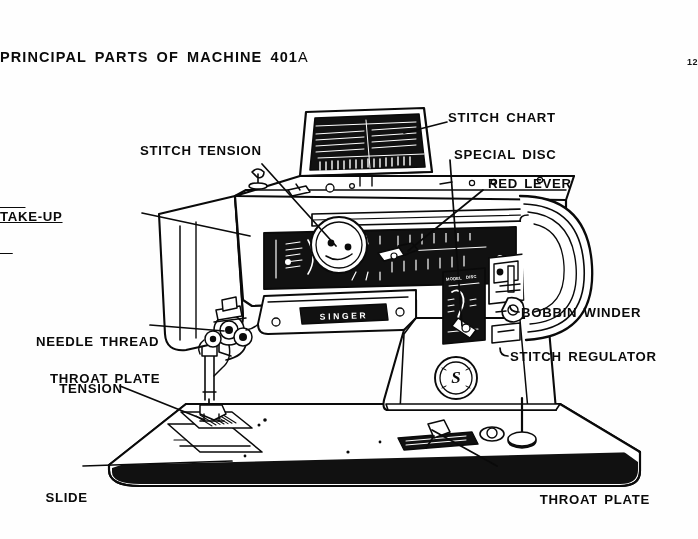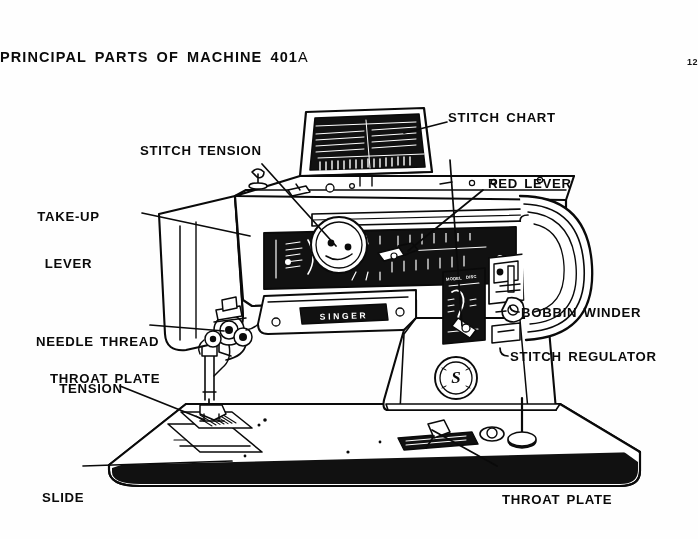--- a/index.html
+++ b/index.html
@@ -17,23 +17,23 @@
   .title{
     position:absolute;top:49px;left:0;width:698px;
     font-size:14.5px;font-weight:bold;letter-spacing:1.1px;color:#0a0a0a;
     word-spacing:3px;
   }
   .title .suffix{font-weight:normal;}
   .lbl{
     position:absolute;font-size:13.2px;font-weight:bold;letter-spacing:.7px;
     word-spacing:2px;line-height:1.18;color:#0a0a0a;white-space:pre;
   }
-  .lbl.r{text-align:center;}
+  .lbl.r{text-align:left;text-decoration:underline;}
   .lbl.c{text-align:center;}
-  .lbl.l{text-align:left;}
+  .lbl.l{text-align:right;}
   svg.art{position:absolute;top:0;left:0;width:698px;height:539px;}
 </style>
 </head>
 <body>
 
 <div id="page">
 
   <div class="pgnum">12</div>
 
   <div class="title">
@@ -282,29 +282,29 @@
       <path d="M519,312 Q510,312 510,306"></path>
 
       <path d="M508,356 Q500,356 500,348"></path>
 
       <path d="M497,466 L432,430"></path>
     </g>
   </svg>
 
   <div class="lbl l" style="left:448px;top:110px;">STITCH CHART</div>
 
+  <div class="lbl l" style="left:454px;top:147px;">SPECIAL DISC</div>
 
   <div class="lbl l" style="left:488px;top:176px;">RED LEVER</div>
 
 
   <div class="lbl l" style="left:140px;top:143px;">STITCH TENSION</div>
 
   <div class="lbl r" style="left:0px;top:178px;width:137px;">
     <div>TAKE-UP</div>
-    <div>LEVER</div>
   </div>
 
   <div class="lbl c" style="left:36px;top:303px;width:110px;">
     <div>NEEDLE THREAD</div>
     <div>TENSION</div>
   </div>
 
   <div class="lbl l" style="left:50px;top:371px;">THROAT PLATE</div>
 
   <div class="lbl l" style="left:42px;top:459px;">

